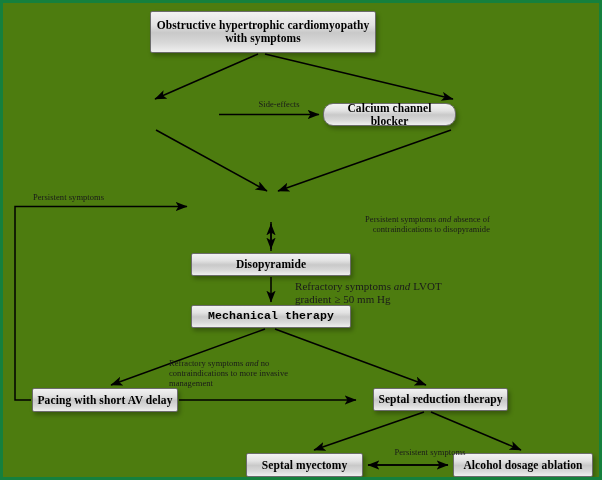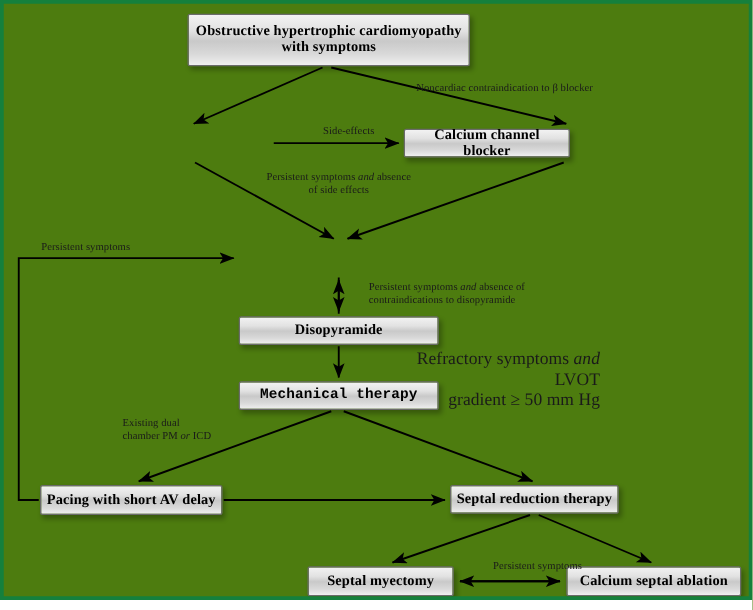--- a/index.html
+++ b/index.html
@@ -57,36 +57,36 @@
     font-weight: normal;
     line-height: 1.18;
     white-space: pre-line;
     letter-spacing: 0.05px;
   }
   .edge-label em { font-style: italic; }
 
   
   #node-ohcm      { left:147px; top:8px;   width:226px; height:42px; font-size:11.5px; }
   #node-bb        { left:82px;  top:100px; width:133px; height:23px; font-size:11.5px; }
-  #node-ccb       { left:320px; top:100px; width:133px; height:23px; font-size:11.5px; }
+  #node-ccb       { left:320px; top:100px; width:133px; height:23px; font-size:11.5px;border-radius:10px; }
   #node-incdose   { left:188px; top:192px; width:168px; height:23px; font-size:11.5px; }
   #node-diso      { left:188px; top:250px; width:160px; height:23px; font-size:11.5px; }
   #node-mech      { left:188px; top:302px; width:160px; height:23px; font-size:11.5px;font-family:Liberation Mono, monospace; }
   #node-pacing    { left:29px;  top:385px; width:146px; height:24px; font-size:11.5px; }
-  #node-srt       { left:357px; top:385px; width:135px; height:23px; font-size:11.5px; }
+  #node-srt       { left:370px; top:385px; width:135px; height:23px; font-size:11.5px; }
   #node-myect     { left:243px; top:450px; width:117px; height:24px; font-size:11.5px; }
   #node-asa       { left:450px; top:450px; width:140px; height:24px; font-size:11.5px; }
 
   
   #lbl-noncardiac { left:330px; top:62px;  width:250px; font-size:8.5px; text-align:left; }
   #lbl-sideeff    { left:226px; top:96px;  width:100px; font-size:8.5px; text-align:center; }
   #lbl-persabs    { left:178px; top:133px; width:180px; font-size:8.5px; text-align:center; }
   #lbl-perssym1   { left:30px;  top:189px; width:110px; font-size:8.5px; text-align:left; }
-  #lbl-persdiso   { left:292px; top:221px; width:195px; font-size:8.5px; text-align:left; }
-  #lbl-refrlvot   { left:292px; top:277px; width:185px; font-size:14px; text-align:right; }
+  #lbl-persdiso   { left:292px; top:211px; width:195px; font-size:8.5px; text-align:right; }
+  #lbl-refrlvot   { left:292px; top:277px; width:185px; font-size:11px; text-align:left; }
   #lbl-existpm    { left:95px;  top:330px; width:110px; font-size:8.5px; text-align:left; }
   #lbl-refrnoci   { left:166px; top:355px; width:150px; font-size:8.5px; text-align:left; }
   #lbl-perssym2   { left:372px; top:444px; width:110px; font-size:8.5px; text-align:center; }
 </style>
 </head>
 <body>
 
 <div id="canvas">
 
   <svg id="edges" viewBox="0 0 602 488" xmlns="http://www.w3.org/2000/svg">
@@ -153,33 +153,31 @@
 
   <div class="node" id="node-srt">
     <span class="node-text">Septal reduction therapy</span>
   </div>
 
   <div class="node" id="node-myect">
     <span class="node-text">Septal myectomy</span>
   </div>
 
   <div class="node" id="node-asa">
-    <span class="node-text">Calcium septal ablation</span>
+    <span class="node-text">Alcohol dosage ablation</span>
   </div>
 
-  <div class="edge-label" id="lbl-noncardiac">Noncardiac contraindication to β blocker</div>
 
   <div class="edge-label" id="lbl-sideeff">Side-effects</div>
 
-  <div class="edge-label" id="lbl-persabs">Persistent symptoms <em>and</em> absence<br>of side effects</div>
 
   <div class="edge-label" id="lbl-perssym1">Persistent symptoms</div>
 
   <div class="edge-label" id="lbl-persdiso">Persistent symptoms <em>and</em> absence of<br>contraindications to disopyramide</div>
 
   <div class="edge-label" id="lbl-refrlvot">Refractory symptoms <em>and</em> LVOT<br>gradient ≥ 50 mm Hg</div>
 
-  <div class="edge-label" id="lbl-existpm">Existing dual<br>chamber PM <em>or</em> ICD</div>
 
+  <div class="edge-label" id="lbl-refrnoci">Refractory symptoms <em>and</em> no<br>contraindications to more invasive<br>management</div>
 
   <div class="edge-label" id="lbl-perssym2">Persistent symptoms</div>
 
 </div>
 
 </body></html>

